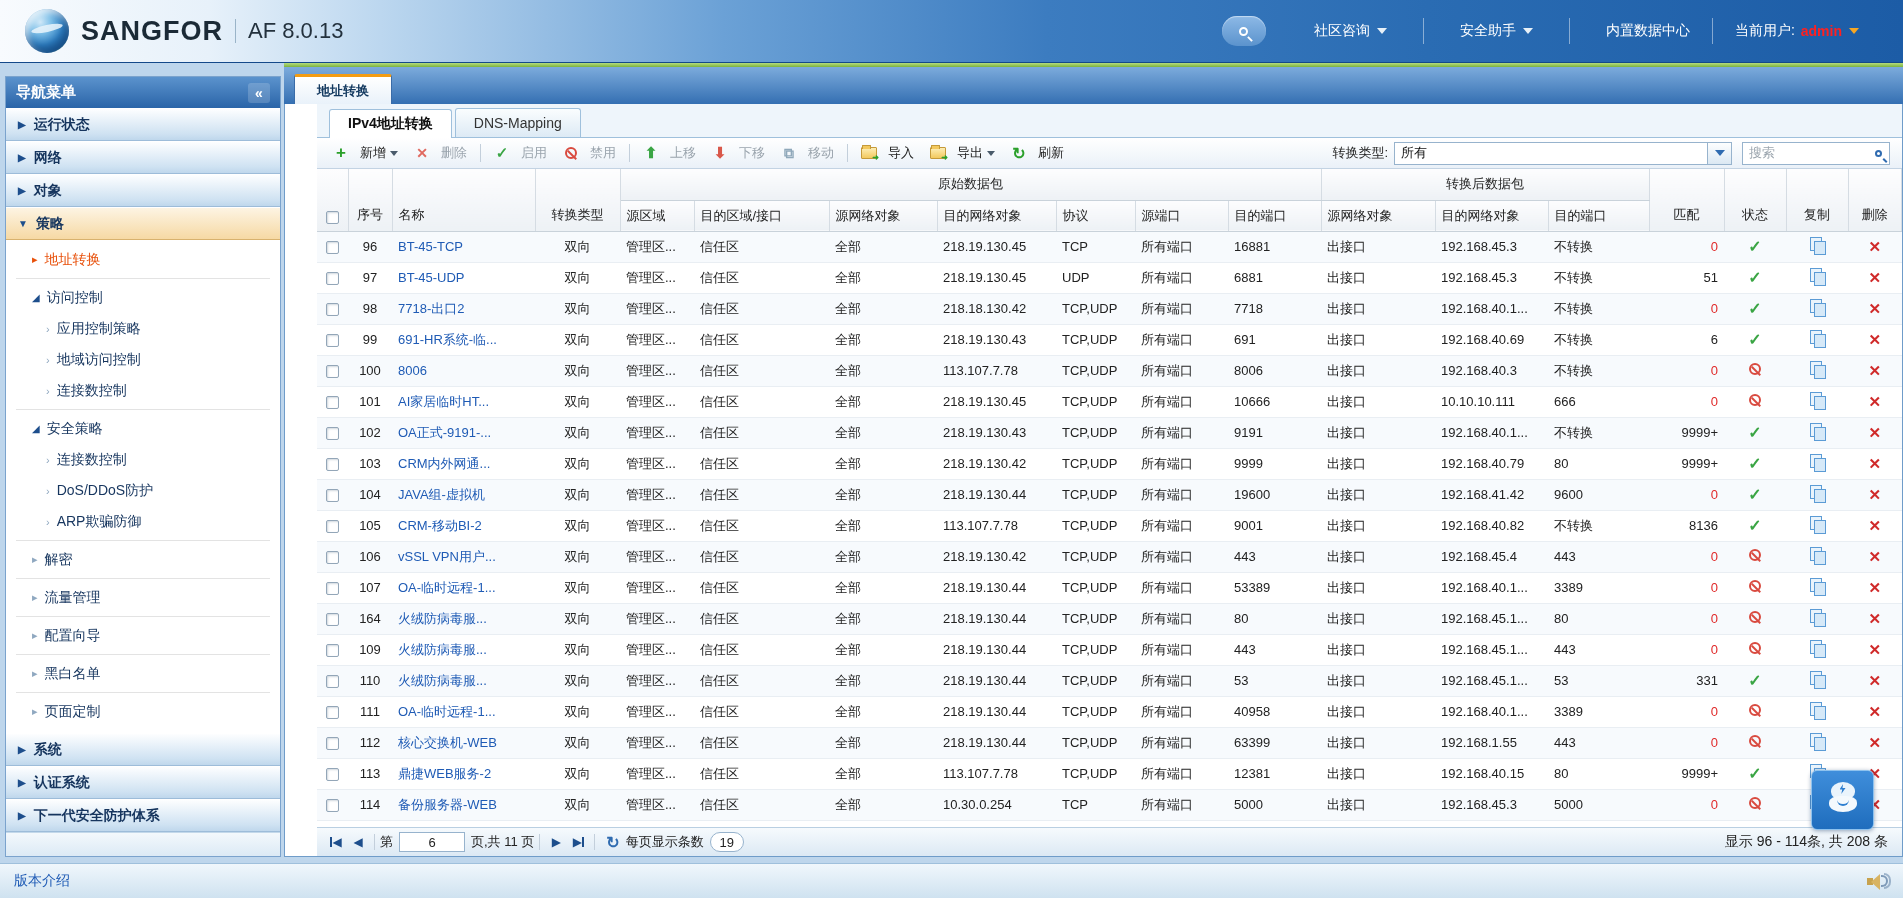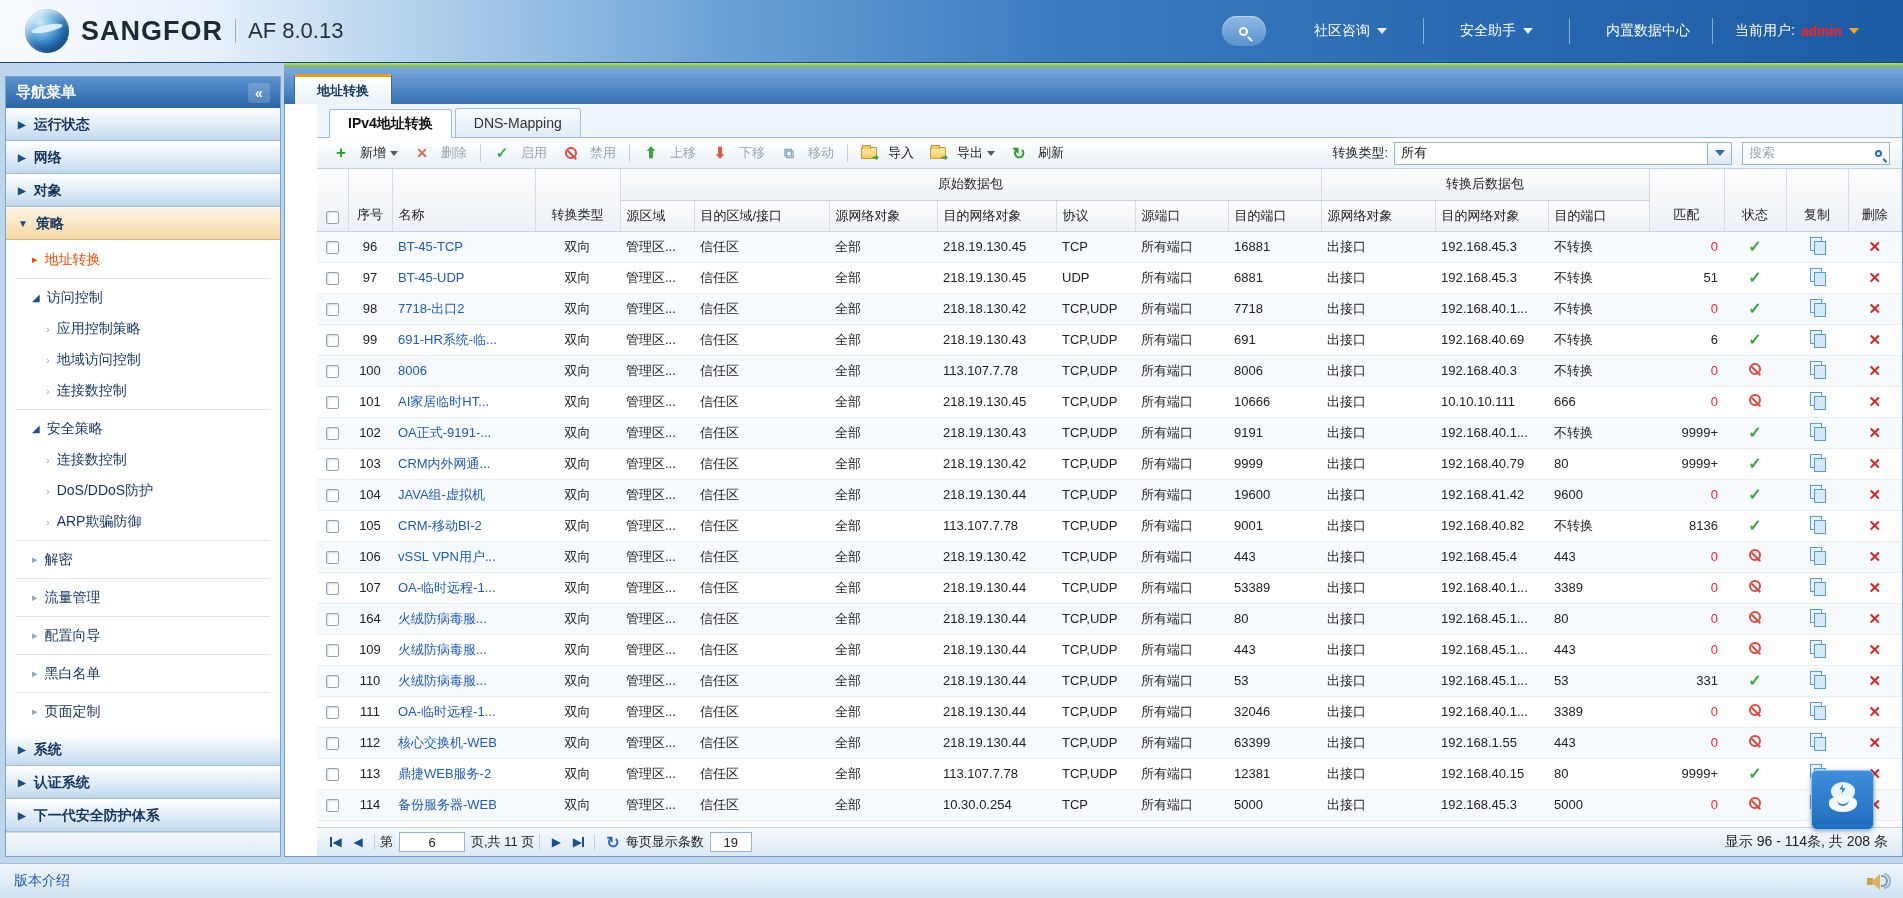--- a/index.html
+++ b/index.html
@@ -133,21 +133,21 @@
   .copy-ic::after { left:4px; top:4px; background:#d6e9f8; }
   .del-x { color:#d02a2a; font-size:15px; font-weight:bold; cursor:pointer; }
 
   
   .pager { height:29px; flex:0 0 29px; display:flex; align-items:center; background:linear-gradient(#f6fafd,#dcE9f4);
     border-top:1px solid #b9cfe2; padding:0 8px; font-size:13px; color:#222; }
   .pg-btn { display:flex; align-items:center; justify-content:center; width:22px; height:20px; cursor:pointer; color:#1d4e8c; font-size:12px; }
   .pg-sep { width:1px; height:16px; background:#c3cfdb; margin:0 5px; }
   .pg-input { width:66px; height:20px; border:1px solid #97b3cd; background:#fff; text-align:center; display:inline-flex;
     align-items:center; justify-content:center; margin:0 6px; }
-  .pg-input.small { width:42px; }
+  .pg-input.small { width:34px;border-radius:10px; }
   .pg-refresh { color:#2f6bb0; font-size:16px; font-weight:bold; margin:0 6px; cursor:pointer; }
   .pg-summary { margin-left:auto; padding-right:6px; font-size:14px; }
   .bar { display:inline-block; width:2px; height:10px; background:#1d4e8c; }
 
   
   .statusbar { height:35px; flex:0 0 35px; background:linear-gradient(#f0f7fc,#cfe2f0); border-top:1px solid #9fc0dc;
     display:flex; align-items:center; padding:0 14px; }
   .verlink { color:#1f5bb5; font-size:14px; cursor:pointer; }
   .speaker { margin-left:auto; position:relative; width:22px; height:16px; cursor:pointer; }
   .spk-body { position:absolute; left:0; top:5px; width:6px; height:7px; background:#c7a24e; }
@@ -744,21 +744,21 @@
                   <td class="c"><span class="cb"></span></td>
                   <td class="c">111</td>
                   <td><a class="rowlink">OA-临时远程-1...</a></td>
                   <td class="c">双向</td>
                   <td>管理区...</td>
                   <td>信任区</td>
                   <td>全部</td>
                   <td>218.19.130.44</td>
                   <td>TCP,UDP</td>
                   <td>所有端口</td>
-                  <td>32046</td>
+                  <td>40958</td>
                   <td>出接口</td>
                   <td>192.168.40.1...</td>
                   <td>3389</td>
                   <td class="r"><span class="match-zero">0</span></td>
                   <td class="c"><span class="ban-shape"></span></td>
                   <td class="c"><span class="copy-ic"></span></td>
                   <td class="c"><span class="del-x">✕</span></td>
                 </tr>
                 <tr class="alt">
                   <td class="c"><span class="cb"></span></td>

